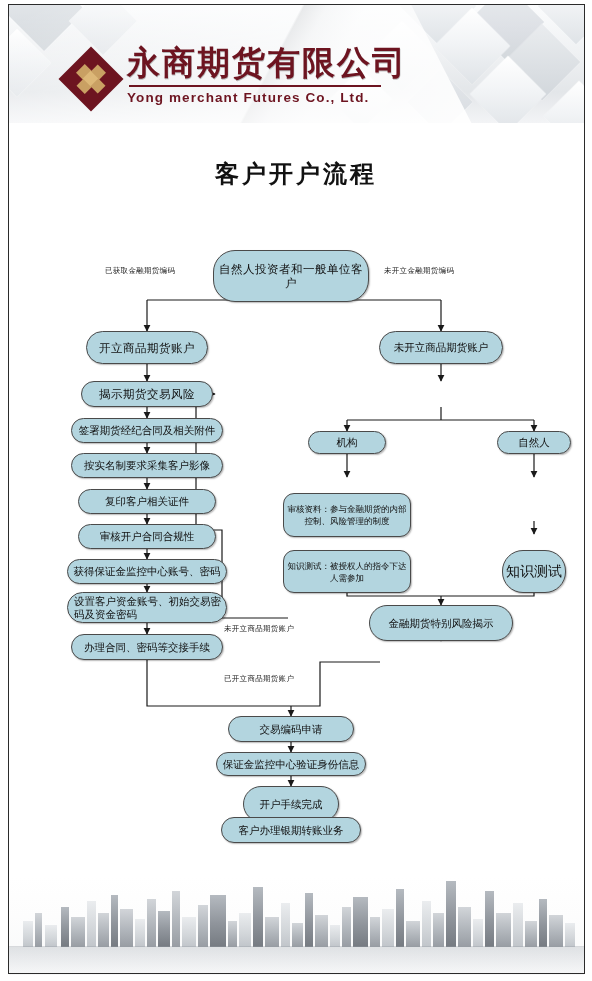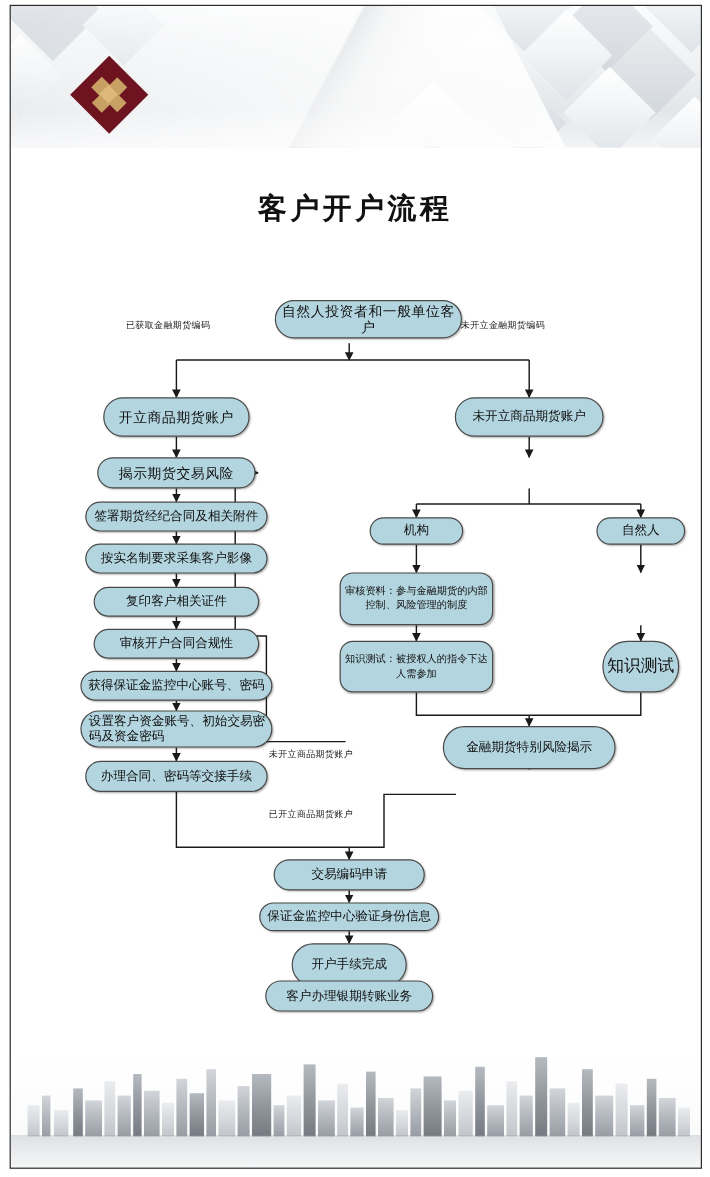--- a/index.html
+++ b/index.html
@@ -136,21 +136,21 @@
     align-items: center;
     justify-content: center;
     text-align: center;
     font-size: 11.5px;
     line-height: 14px;
     padding: 0 4px;
     box-shadow: 1px 1px 1.5px rgba(0,0,0,0.28);
     letter-spacing: .5px;
   }
   .node.small   { font-size: 10.5px; line-height: 13px; letter-spacing: 0; }
-  .node.tiny    { font-size: 6.5px;  line-height: 9px;  letter-spacing: 0; border-radius: 7px; text-align: left; justify-content: flex-start; padding: 0 3px; }
+  .node.tiny    { font-size: 6.5px;  line-height: 9px;  letter-spacing: 0; border-radius: 7px; text-align: left; justify-content: flex-start; padding: 0 3px; margin-top: 16px; }
   .node.leftal  { text-align: left; justify-content: flex-start; padding-left: 6px; }
 
   
   .edge-label {
     position: absolute;
     font-size: 7.5px;
     color: #1b1b1b;
     white-space: nowrap;
     letter-spacing: .3px;
   }
@@ -208,20 +208,25 @@
     <div id="logo-mark">
       <div class="dm dm-outer"></div>
       <div class="dm dm-mid"></div>
       <div class="dm dm-in" style="left:25.5px; top:8px;"></div>
       <div class="dm dm-in" style="left:25.5px; top:43px;"></div>
       <div class="dm dm-in" style="left:8px; top:25.5px;"></div>
       <div class="dm dm-in" style="left:43px; top:25.5px;"></div>
       <div class="dm dm-hole"></div>
     </div>
 
+    <div id="logo-text">
+      <div id="logo-cn">永商期货有限公司</div>
+      <div id="logo-rule"></div>
+      <div id="logo-en">Yong merchant Futures Co., Ltd.</div>
+    </div>
   </div>
 
   <div id="chart-title">客户开户流程</div>
 
   <div id="flow">
 
     <svg id="flow-svg" width="592" height="981">
       <defs>
         <marker id="ar" viewBox="0 0 10 10" refX="9" refY="5" markerWidth="6" markerHeight="6" orient="auto-start-reverse">
           <path d="M 0 0 L 10 5 L 0 10 z" fill="#1a1a1a"></path>
@@ -267,21 +272,21 @@
         <path d="M 288 618 L 222 618 L 222 530 L 196 530 L 196 394 L 215 394" marker-end="url(#ar)"></path>
 
         <path d="M 380 662 L 320 662 L 320 706 L 291 706"></path>
 
         <path d="M 291 742 L 291 752" marker-end="url(#ar)"></path>
         <path d="M 291 776 L 291 786" marker-end="url(#ar)"></path>
         <path d="M 291 808 L 291 817" marker-end="url(#ar)"></path>
       </g>
     </svg>
 
-    <div class="node" style="left:229px; top:250px; width:156px; height:32px;">自然人投资者和一般单位客户</div>
+    <div class="node" style="left:213px; top:250px; width:156px; height:52px;">自然人投资者和一般单位客户</div>
 
     <div class="node" style="left:86px; top:331px; width:122px; height:33px;">开立商品期货账户</div>
     <div class="node" style="left:81px; top:381px; width:132px; height:26px;">揭示期货交易风险</div>
     <div class="node small" style="left:71px; top:418px; width:152px; height:25px;">签署期货经纪合同及相关附件</div>
     <div class="node small" style="left:71px; top:453px; width:152px; height:25px;">按实名制要求采集客户影像</div>
     <div class="node small" style="left:78px; top:489px; width:138px; height:25px;">复印客户相关证件</div>
     <div class="node small" style="left:78px; top:524px; width:138px; height:25px;">审核开户合同合规性</div>
     <div class="node small" style="left:67px; top:559px; width:160px; height:25px;">获得保证金监控中心账号、密码</div>
     <div class="node small leftal" style="left:67px; top:592px; width:160px; height:31px; border-radius:16px;">设置客户资金账号、初始交易密码及资金密码</div>
     <div class="node small" style="left:71px; top:634px; width:152px; height:26px;">办理合同、密码等交接手续</div>

